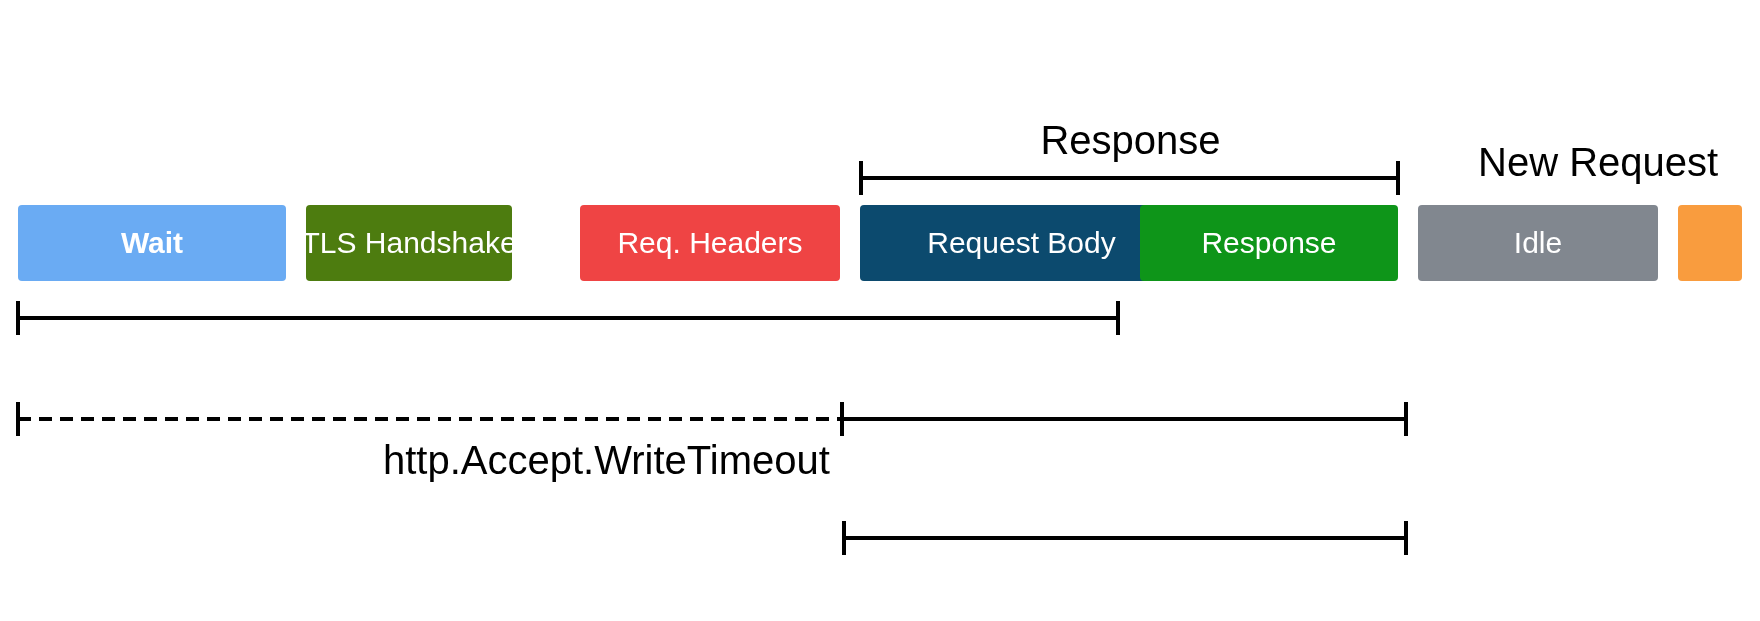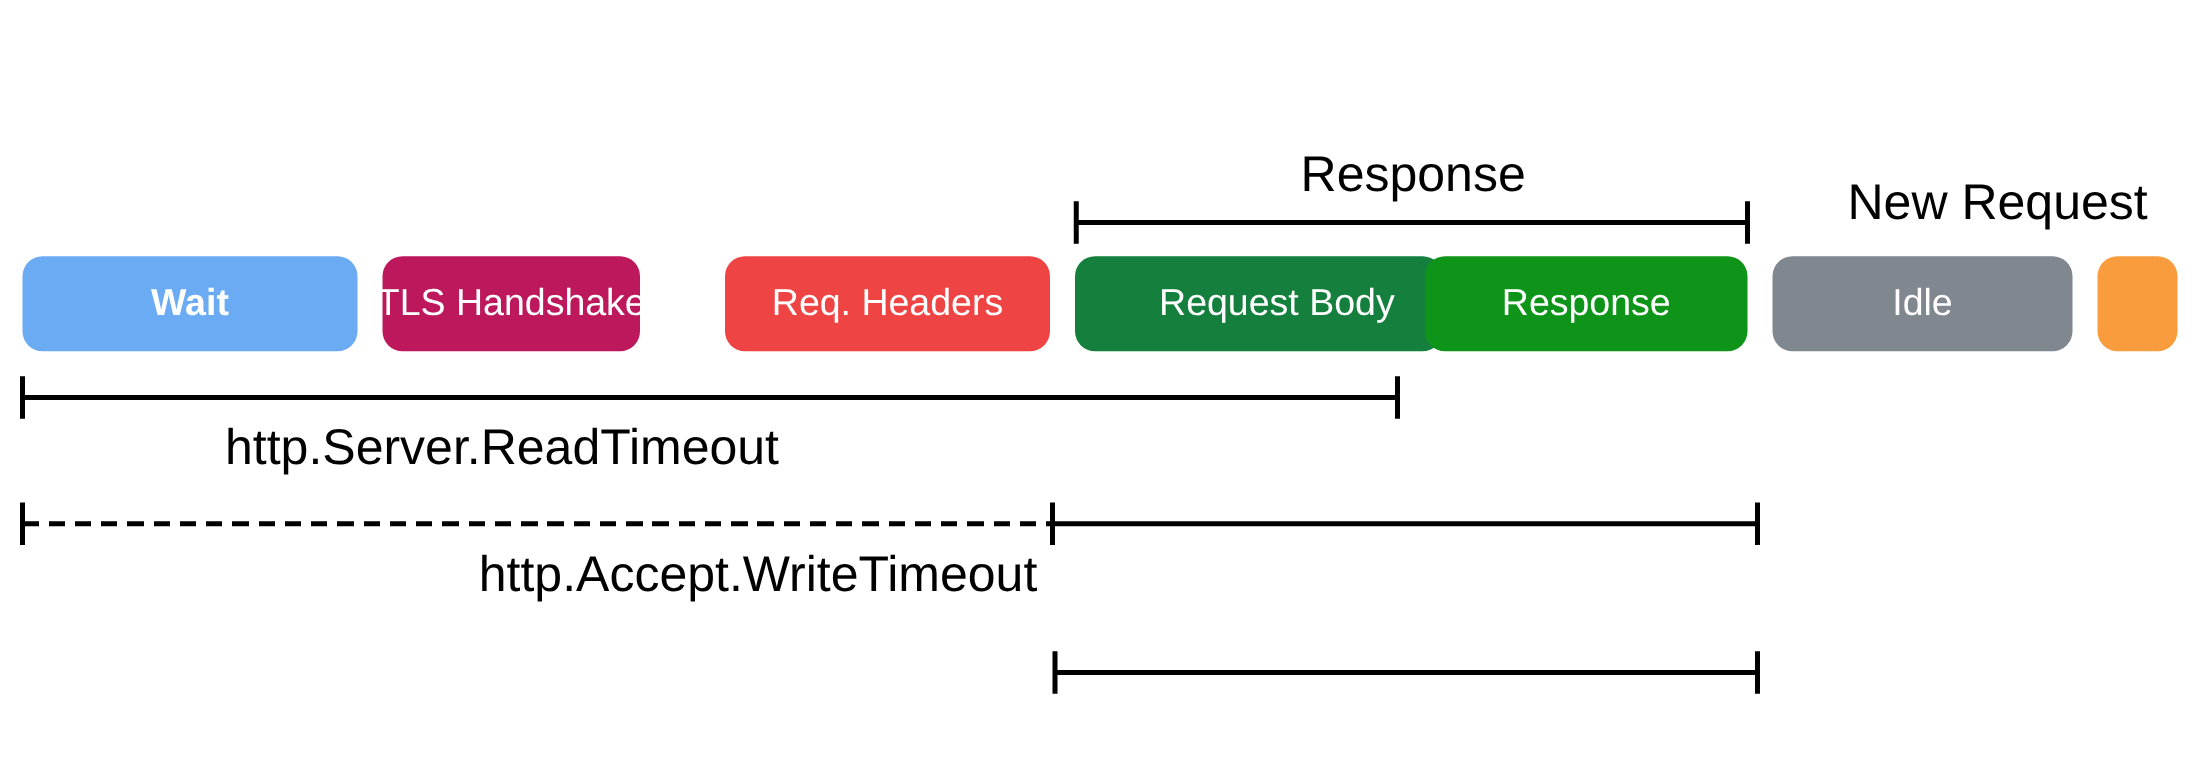--- a/index.html
+++ b/index.html
@@ -9,21 +9,21 @@
   .canvas {
     position:relative; width:1760px; height:621px;
     background:#ffffff; overflow:hidden;
   }
   .stage-label {
     position:absolute; top:120px; font-size:40px; line-height:44px;
     color:var(--text); white-space:nowrap;
   }
   .stage-label.centered { text-align:center; }
   .phase {
-    position:absolute; top:205px; height:76px; border-radius:16px;
+    position:absolute; top:205px; height:76px; border-radius:4px;
     display:flex; align-items:center; justify-content:center;
   }
   .phase-label {
     color:#ffffff; font-size:30px; line-height:1; white-space:nowrap;
   }
   .phase-label.bold { font-weight:700; }
   .hline { position:absolute; height:4px; background:var(--line); }
   .dline {
     position:absolute; height:4px;
     background:repeating-linear-gradient(to right, var(--line) 0 13px, transparent 13px 21px);
@@ -42,43 +42,42 @@
   <div class="stage-label centered" style="left:861px; width:539px; top:118px;">Response</div>
   <div class="stage-label" style="left:1478px;margin-top:20px;">New Request</div>
 
   <div class="hline" style="left:861px; top:176px; width:539px;"></div>
   <div class="tick" style="left:859px; top:161px;"></div>
   <div class="tick" style="left:1396px; top:161px;"></div>
 
   <div class="phase" style="left: 18px; width: 268px; background-color: rgb(106, 171, 243);">
     <span class="phase-label bold">Wait</span>
   </div>
-  <div class="phase" style="left: 306px; width: 206px; background-color: #be185d;">
+  <div class="phase" style="left: 306px; width: 206px; background-color: #4d7c0f;">
     <span class="phase-label">TLS Handshake</span>
   </div>
   <div class="phase" style="left: 580px; width: 260px; background-color: #ef4444;">
     <span class="phase-label">Req. Headers</span>
   </div>
-  <div class="phase" style="left: 860px; width: 294px; background-color: #15803d; padding-left: 29px;">
+  <div class="phase" style="left: 860px; width: 294px; background-color: #0c4a6e; padding-left: 29px;">
     <span class="phase-label">Request Body</span>
   </div>
   <div class="phase" style="left: 1418px; width: 240px; background-color: rgb(129, 135, 143);">
     <span class="phase-label">Idle</span>
   </div>
   <div class="phase" style="left: 1140px; width: 258px; background-color: rgb(14, 149, 25);">
     <span class="phase-label">Response</span>
   </div>
   <div class="phase" style="left: 1678px; width: 64px; background-color: rgb(249, 156, 62);">
     <span class="phase-label"></span>
   </div>
 
   <div class="hline" style="left:18px; top:316px; width:1102px;"></div>
   <div class="tick" style="left:16px; top:301px;"></div>
   <div class="tick" style="left:1116px; top:301px;"></div>
-  <div class="timeout-label" style="left:180px; top:336px;">http.Server.ReadTimeout</div>
 
   <div class="dline" style="left:18px; top:417px; width:824px;"></div>
   <div class="hline" style="left:842px; top:417px; width:566px;"></div>
   <div class="tick" style="left:16px; top:402px;"></div>
   <div class="tick" style="left:840px; top:402px;"></div>
   <div class="tick" style="left:1404px; top:402px;"></div>
   <div class="timeout-label" style="left:383px; top:438px;">http.Accept.WriteTimeout</div>
 
   <div class="hline" style="left:844px; top:536px; width:564px;"></div>
   <div class="tick" style="left:842px; top:521px;"></div>

